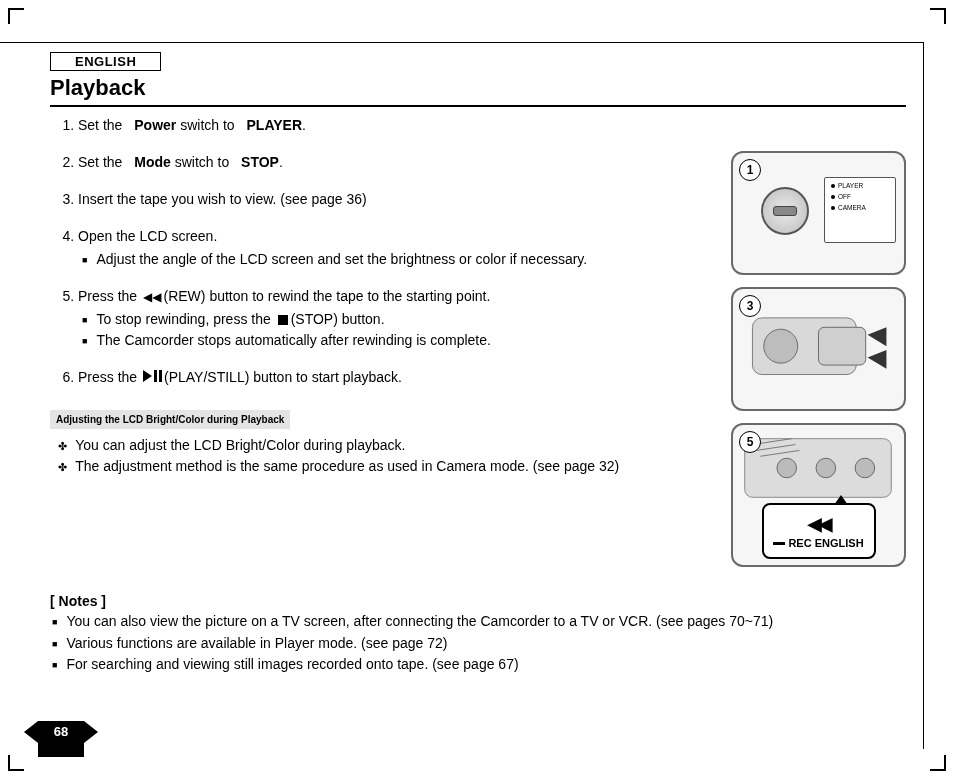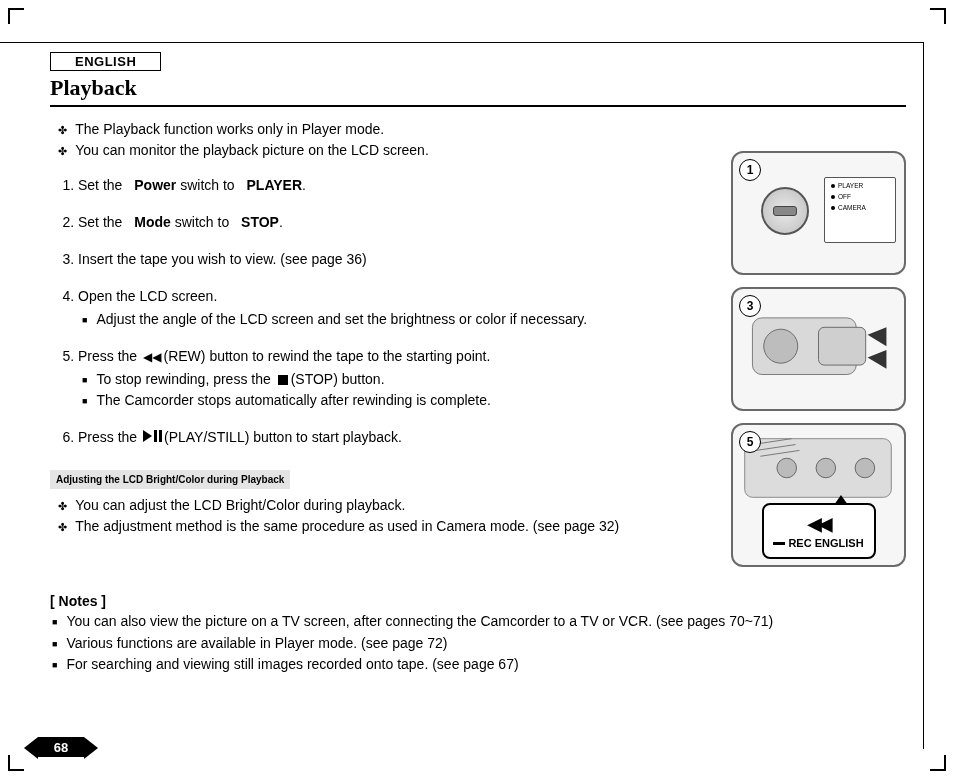--- a/index.html
+++ b/index.html
@@ -46,21 +46,20 @@
     font-weight: bold;
     font-size: 13px;
     letter-spacing: 0.5px;
   }
   .title {
     font-size: 22px;
     font-weight: bold;
     margin-top: 4px;
     border-bottom: 2px solid #000;
     padding-bottom: 4px;
-    font-family: Liberation Serif, serif;
   }
   .subtitle-bar {
     background: #d8d8d8;
     font-style: italic;
     font-weight: bold;
     font-family: Georgia, 'Times New Roman', serif;
     font-size: 16px;
     padding: 3px 6px;
     margin-top: 10px;
     border-bottom: 1px solid #000;
@@ -206,21 +205,21 @@
   .icon-inline { font-size:12px; vertical-align:0px; margin:0 2px; }
   .stop-sq { display:inline-block; width:10px;height:10px;background:#000;vertical-align:-1px;margin:0 3px; }
   .play-pause { display:inline-flex; align-items:center; gap:0px; margin:0 2px; }
   .play-pause .tri { width:0;height:0;border-top:6px solid transparent;border-bottom:6px solid transparent;border-left:9px solid #000; }
   .play-pause .bars { display:inline-block; width:3px;height:12px;background:#000;margin-left:2px; box-shadow:5px 0 0 #000; margin-right:5px;}
   .page-badge {
     position:absolute;
     left:38px;
     bottom:22px;
     width:46px;
-    height:20px;
+    height:36px;
     background:#000;
     color:#fff;
     font-weight:bold;
     font-size:13px;
     text-align:center;
     line-height:22px;
   }
   .page-badge::before{
     content:"";position:absolute;left:-14px;top:0;width:0;height:0;
     border-top:11px solid transparent;border-bottom:11px solid transparent;border-right:14px solid #000;
@@ -240,24 +239,20 @@
 <div class="corner-mark corner-br"></div>
 
 <div class="page-border"></div>
 
 <div class="content">
   <div class="lang-box">ENGLISH</div>
   <div class="title">Playback</div>
 
   <div class="body-area">
     <div class="text-col">
-      <ul class="diamond-list">
-        <li>The Playback function works only in Player mode.</li>
-        <li>You can monitor the playback picture on the LCD screen.</li>
-      </ul>
 
       <ol class="steps">
         <li>
           <span>Set the </span><span class="b">Power</span><span> switch to </span><span class="b">PLAYER</span><span>.</span>
         </li>
         <li>
           <span>Set the </span><span class="b">Mode</span><span> switch to </span><span class="b">STOP</span><span>.</span>
         </li>
         <li>Insert the tape you wish to view. (see page 36)</li>
         <li>

